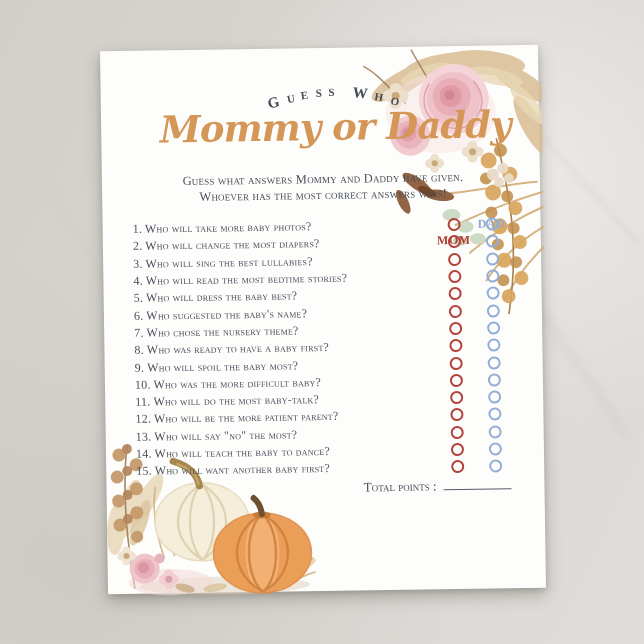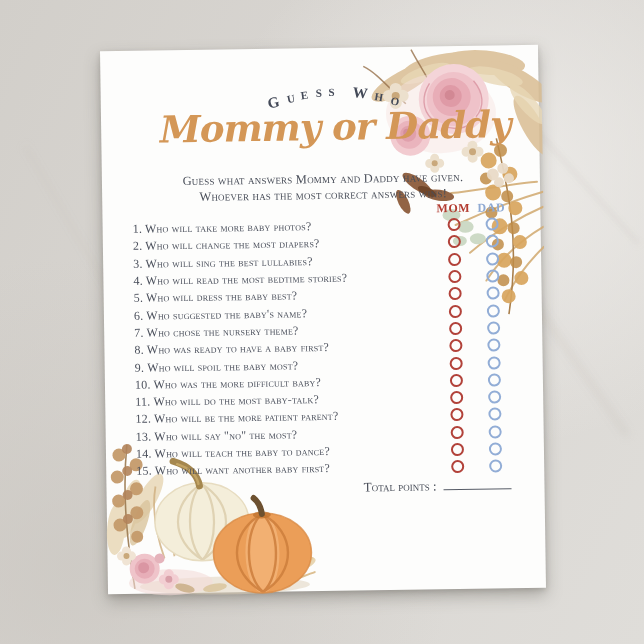--- a/index.html
+++ b/index.html
@@ -28,21 +28,21 @@
   .title{position:absolute;top:57px;left:15px;width:100%;text-align:center;
     font-family:"DejaVu Serif","Liberation Serif",serif;font-style:italic;font-weight:bold;
     font-size:37px;letter-spacing:-1px;color:#d49757;}
   .subtitle{position:absolute;top:124px;left:2px;width:100%;text-align:center;
     font-size:12.5px;line-height:15.5px;font-variant:small-caps;letter-spacing:.2px;color:#494e59;}
 
   .qheader{position:absolute;top:155px;left:30px;right:30px;display:flex;align-items:center;
     font-size:12px;font-weight:bold;letter-spacing:.6px;}
   .qspace{flex:1;}
   .cell{width:38px;display:flex;justify-content:center;align-items:center;}
-  .momlbl{color:#b23b30;}
+  .momlbl{color:#b23b30;margin-top:32px;}
   .dadlbl{color:#8ea9d2;}
 
   .qlist{position:absolute;top:170px;left:30px;right:30px;}
   .qrow{display:flex;align-items:center;height:17.3px;}
   .qtext{flex:1;font-size:12px;font-variant:small-caps;letter-spacing:.2px;white-space:nowrap;color:#4b505c;}
   .ring{width:13px;height:13px;border-radius:50%;box-sizing:border-box;background:transparent;}
   .ring.mom{border:2.6px solid #b2423a;}
   .ring.dad{border:2.6px solid #92add6;}
 
   .total{position:absolute;top:431px;left:30px;right:33px;display:flex;justify-content:flex-end;

